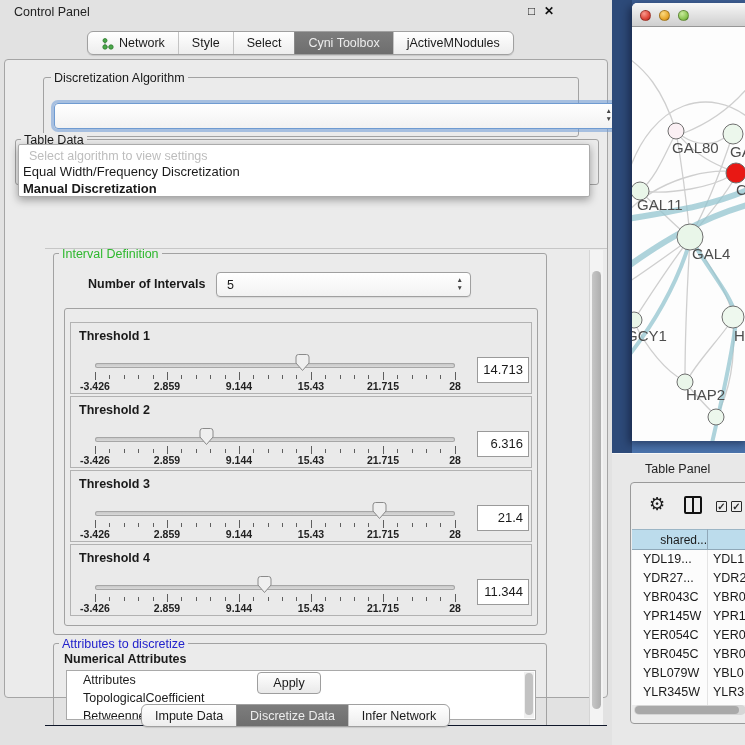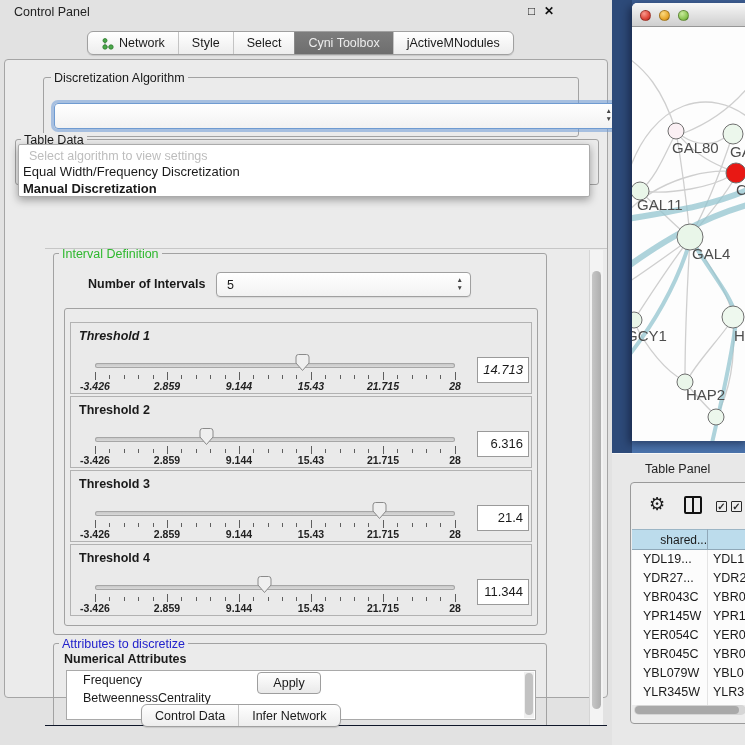--- a/index.html
+++ b/index.html
@@ -205,21 +205,21 @@
         <div class="combo" style="left:162px; top:18px; width:255px; height:25px;">
           <span>5</span>
           <span class="stepper">
             <span>▲</span>
               <span>▼</span>
           </span>
         </div>
 
         <div class="group" style="left:10px; top:54px; width:474px; height:318px;">
           <div class="abs" style="left:5px; top:13px; width:462px; height:298px;">
-              <div class="th-card" style="top: 0px; font-style: italic;">
+              <div class="th-card" style="top: 0px;">
     <div class="th-label">Threshold 1</div>
     <div class="sl-track"></div>
     <div class="sl-thumb" style="left: 223.291px;">
       <svg width="17" height="19" viewBox="0 0 17 19">
         <path d="M2 4 Q2 1.5 4.5 1.5 L12.5 1.5 Q15 1.5 15 4 L15 10 L8.5 17.5 L2 10 Z" fill="#efefef" stroke="#8a8a8a" stroke-width="1"></path>
       </svg>
     </div>
     <div class="sl-ticks">
                   <div class="tick major"></div>
                   <div class="tick"></div>
@@ -398,42 +398,46 @@
   </div>
             </div>
         </div>
       </div>
 
       <div class="group" style="left:8px; top:394px; width:494px; height:92px;">
         <div class="group-title t-blue" style="left:5px; top:-7px;">Attributes to discretize</div>
         <div class="abs" style="left:10px; top:8px; font-weight:bold; font-size:12.5px;">Numerical Attributes</div>
         <div class="attr-list" style="left:12px; top:26px; width:470px; height:50px;">
           <div>
-              <div class="attr-item">Frequency</div>
+              <div class="attr-item">Attributes</div>
+              <div class="attr-item">TopologicalCoefficient</div>
               <div class="attr-item">BetweennessCentrality</div>
             </div>
           <div class="attr-sb">
               <div class="thumb"></div>
             </div>
         </div>
       </div>
 
       <div class="vsb">
         <div class="thumb"></div>
       </div>
     </div>
 
     <div class="btn" style="left:252px; top:612px; width:64px; height:22px;">
       <span>Apply</span>
     </div>
   </div>
 
   <div class="seg-bar" style="left:141px; top:704px; height:23px;">
     <div class="seg">
-      <span>Control Data</span>
+      <span>Impute Data</span>
+    </div>
+    <div class="seg sel">
+      <span>Discretize Data</span>
     </div>
     <div class="seg">
       <span>Infer Network</span>
     </div>
   </div>
 </div>
 
 <div class="desktop">
   <div class="band"></div>
   <div class="netwin">

